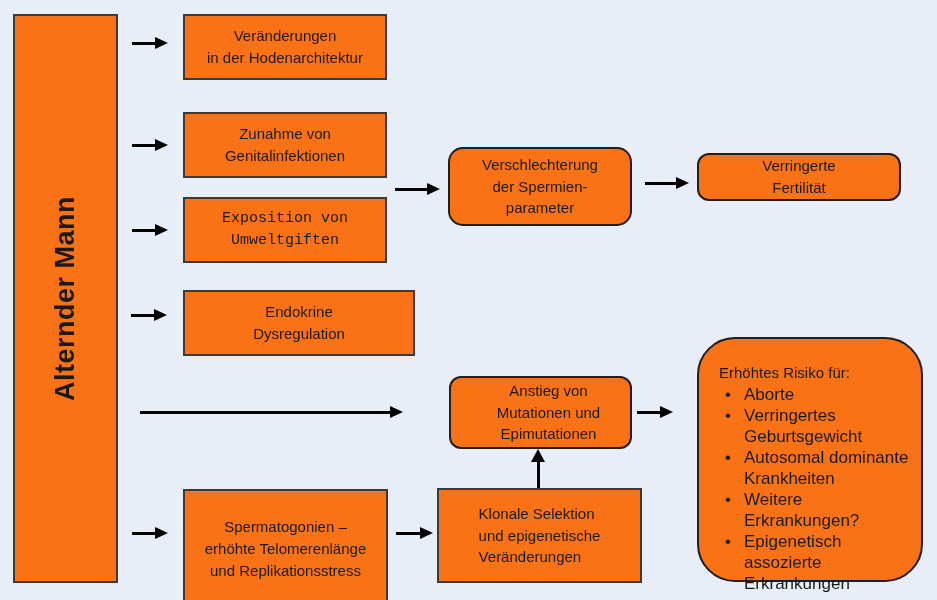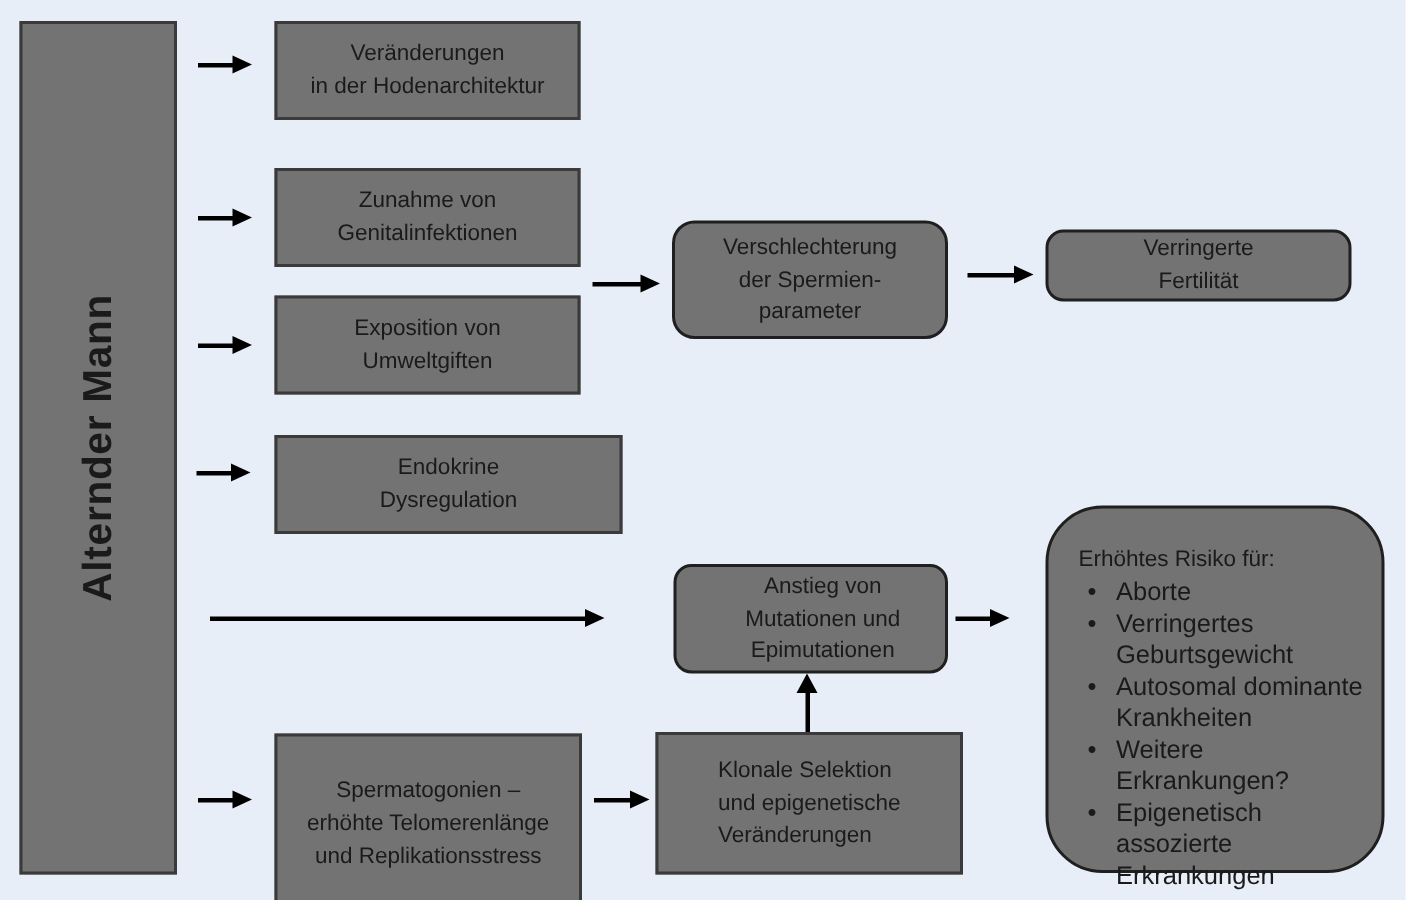--- a/index.html
+++ b/index.html
@@ -3,37 +3,37 @@
 <meta charset="utf-8">
 <style>
   html,body { margin:0; padding:0; }
   .canvas {
     position:relative; width:937px; height:600px;
     background:#e8eef8; overflow:hidden;
     font-family:"Liberation Sans", sans-serif;
     color:#1a1a1a;
   }
   .box {
-    position:absolute; background:#737373;
+    position:absolute; background:#f97316;
     border:2px solid #3a3a3a; box-sizing:border-box;
     display:flex; align-items:center; justify-content:center;
     text-align:center; font-size:15px; line-height:1.45;
   }
   .label { white-space:pre-line; }
   .rounded { border-radius:14px; border-color:#1f1f1f; }
 
   
   .n-source { left:13px; top:14px; width:105px; height:569px; }
   .n-source .bar-label {
     transform:rotate(-90deg); white-space:nowrap;
     font-size:27px; font-weight:bold; letter-spacing:0.5px;
   }
   .n-testis  { left:183px; top:14px;  width:204px; height:66px; }
   .n-infect  { left:183px; top:112px; width:204px; height:66px; }
-  .n-toxin   { left:183px; top:197px; width:204px; height:66px; }
+  .n-toxin   { left:183px; top:197px; width:204px; height:66px;font-family:Liberation Mono, monospace; }
   .n-endo    { left:183px; top:290px; width:232px; height:66px; }
   .n-sperm   { left:183px; top:489px; width:205px; height:120px; }
   .n-params  { left:448px; top:147px; width:184px; height:79px; border-radius:15px; }
   .n-fert    { left:697px; top:153px; width:204px; height:48px; border-radius:12px; }
   .n-mut     { left:449px; top:376px; width:183px; height:73px; border-radius:12px;padding-left:16px; }
   .n-clonal  { left:437px; top:488px; width:205px; height:95px; }
   .n-clonal .label { text-align:left; }
   .n-risk {
     left:697px; top:337px; width:226px; height:245px;
     border-radius:38px; border-color:#1f1f1f;

